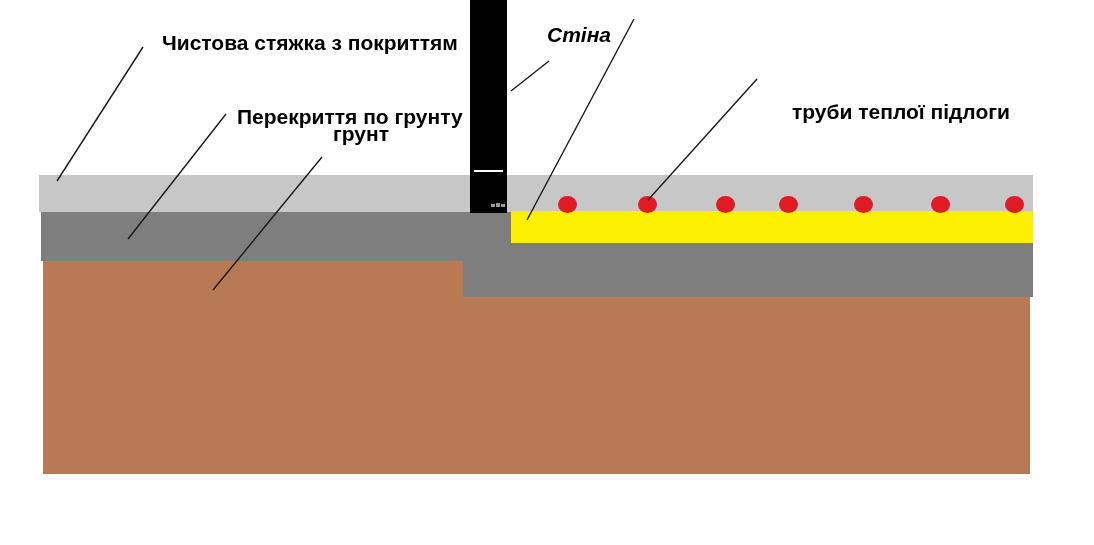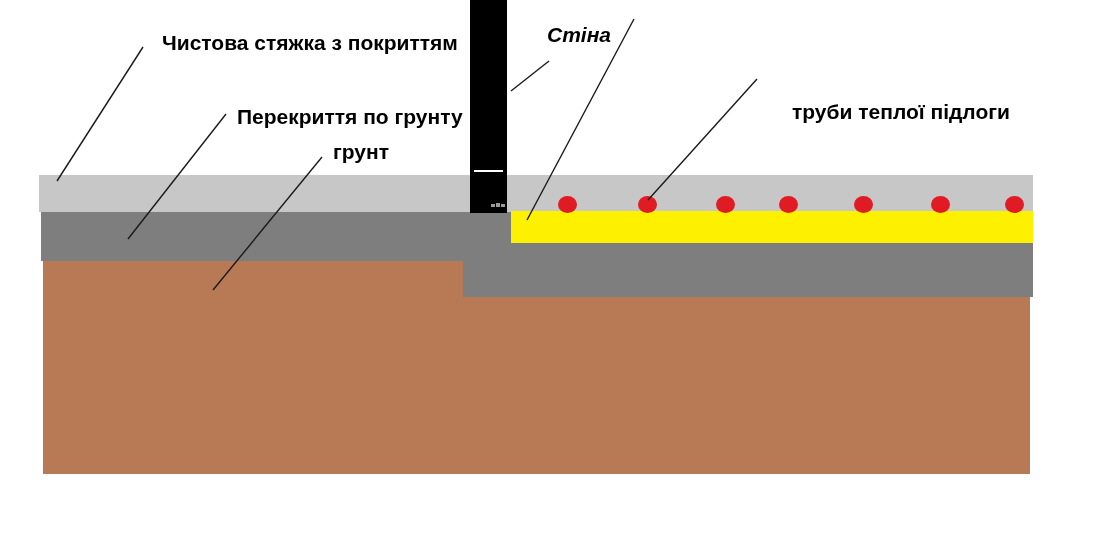--- a/index.html
+++ b/index.html
@@ -47,21 +47,21 @@
   .label {
     position: absolute;
     font-weight: bold;
     font-size: 21px;
     line-height: 1.15;
     color: var(--c-text);
     white-space: nowrap;
   }
   .label-screed     { left: 162px; top: 31px; }
   .label-subfloor   { left: 237px; top: 89px; margin-top: 16px; }
-  .label-soil       { left: 333px; top: 140px; }
+  .label-soil       { left: 333px; top: 122px; }
   .label-wall       { left: 547px; top: 23px; font-style: italic; }
   .label-insulation { left: 658px; top: 6px; }
   .label-pipes      { left: 792px; top: 63px; margin-top: 37px; }
 </style>
 </head>
 <body>
 
 <div class="canvas">
 
   <div class="layer screed-layer"></div>

